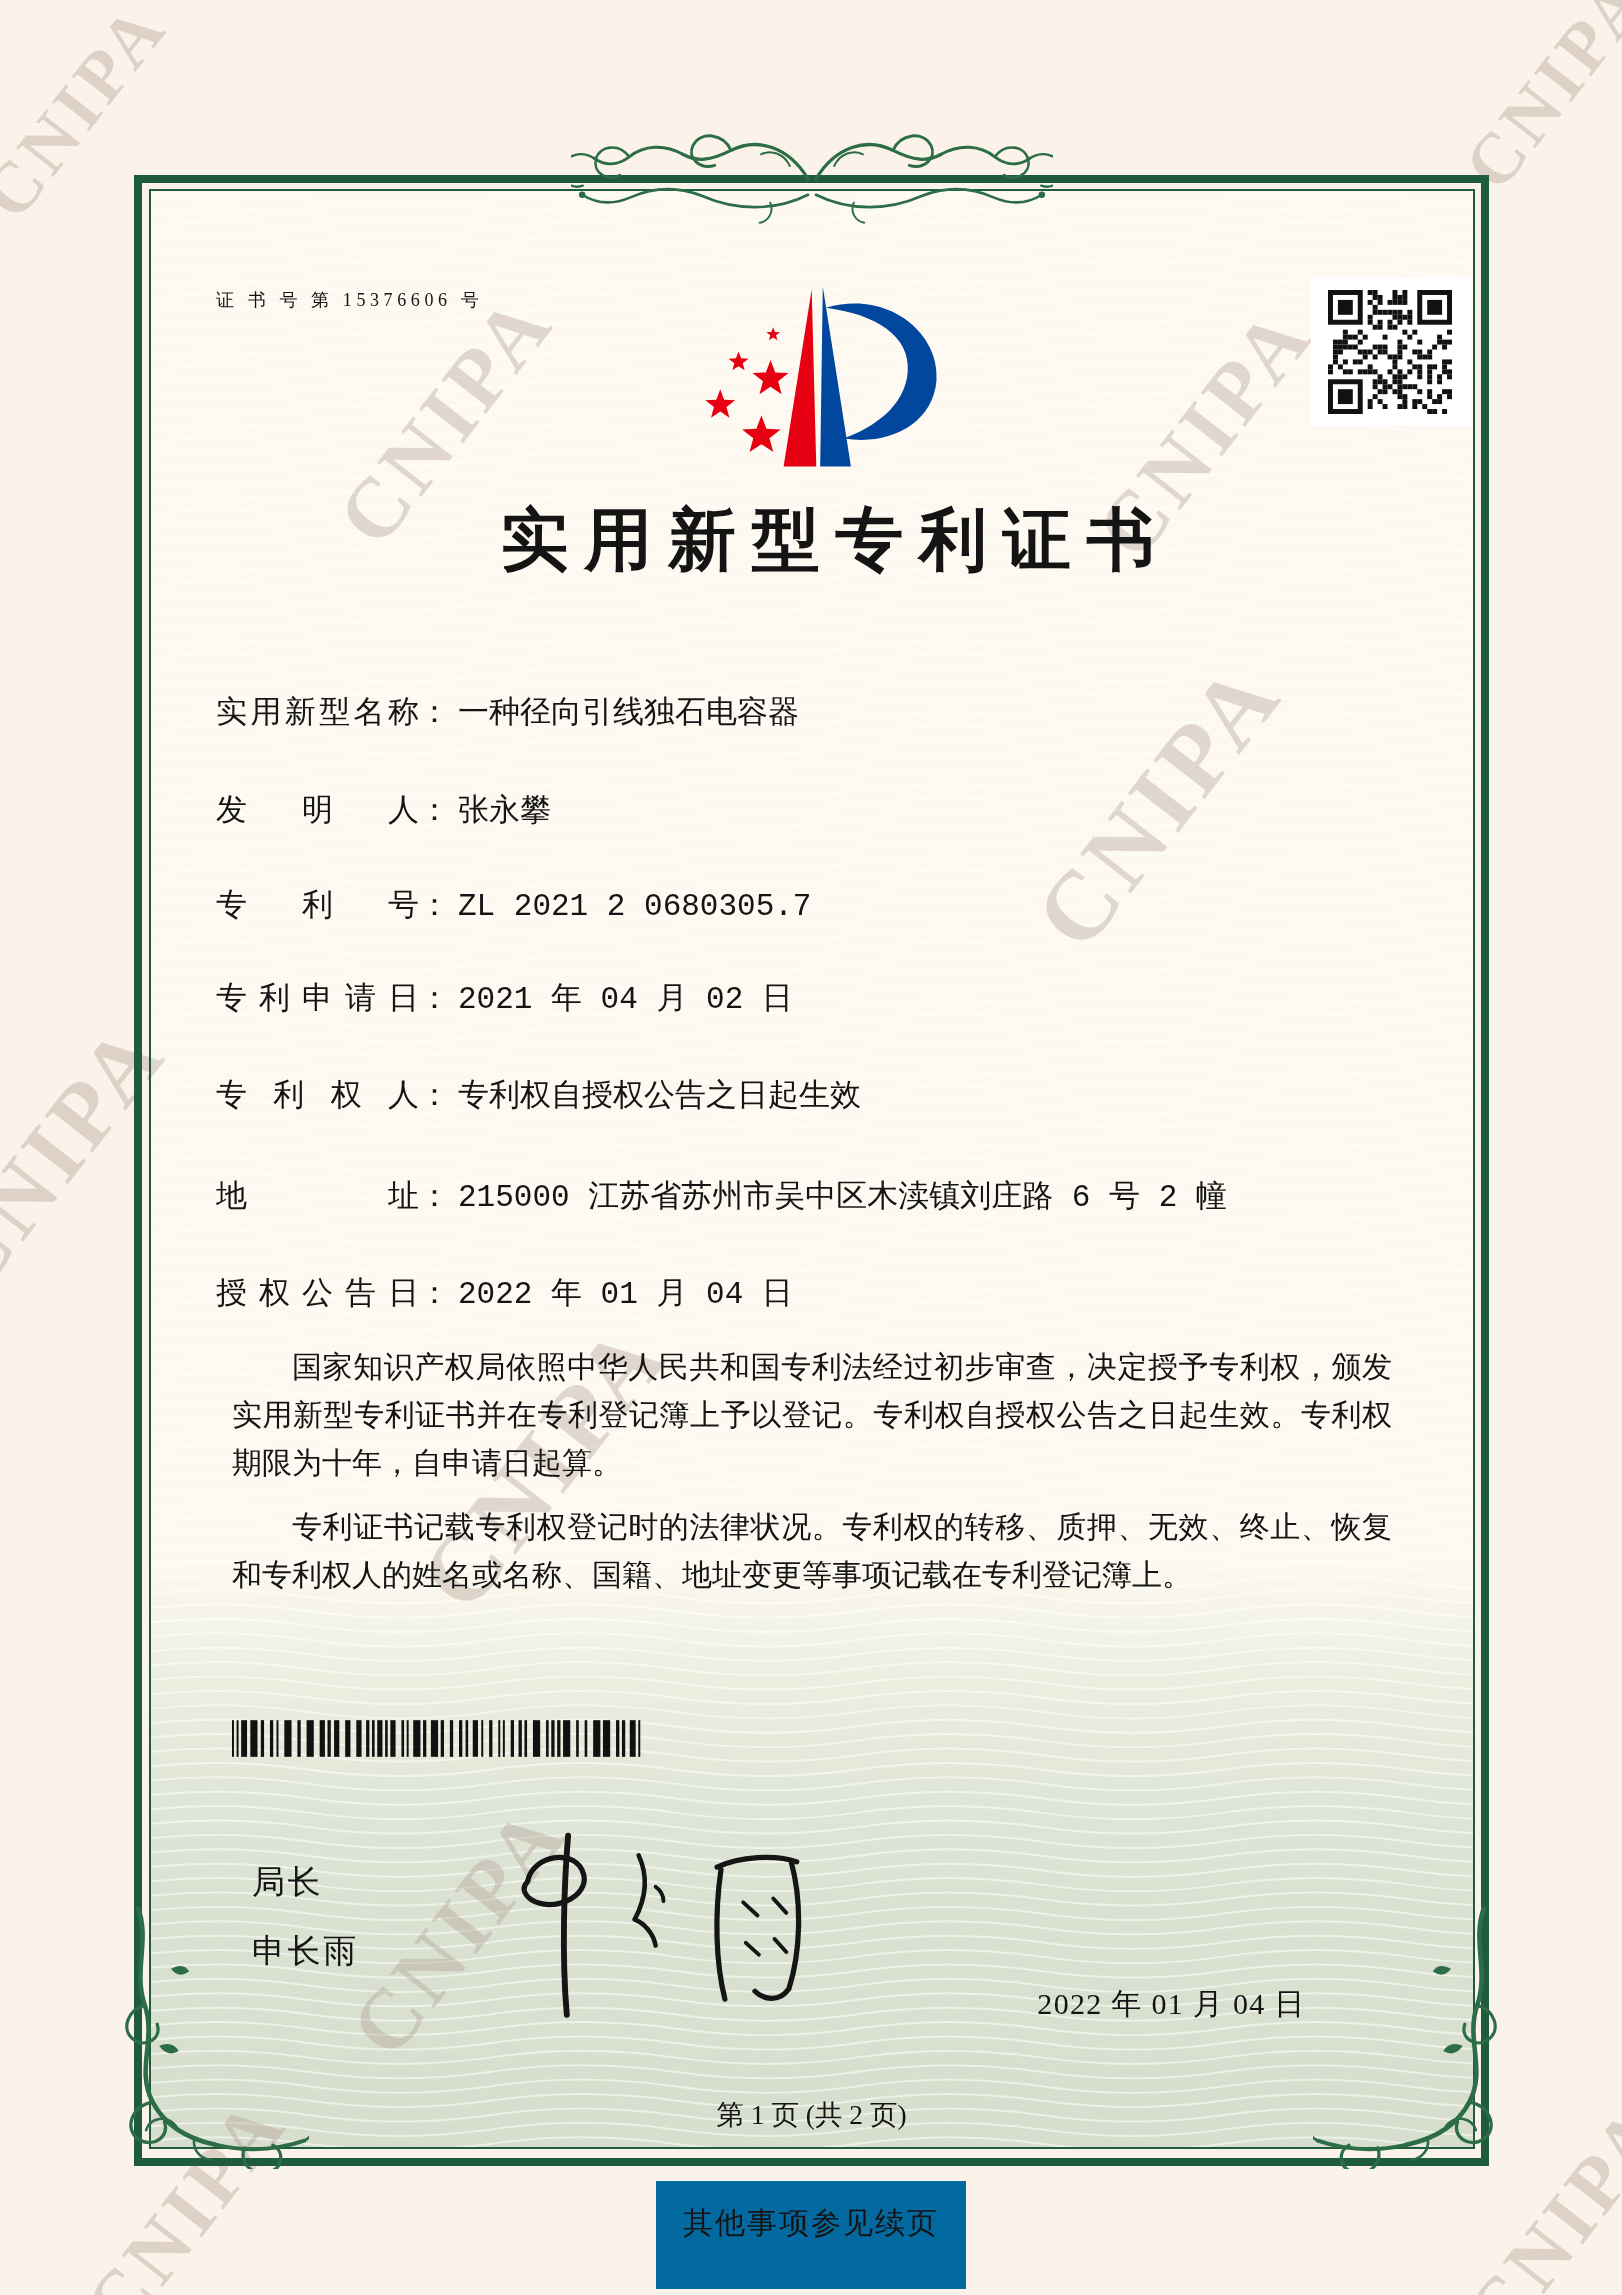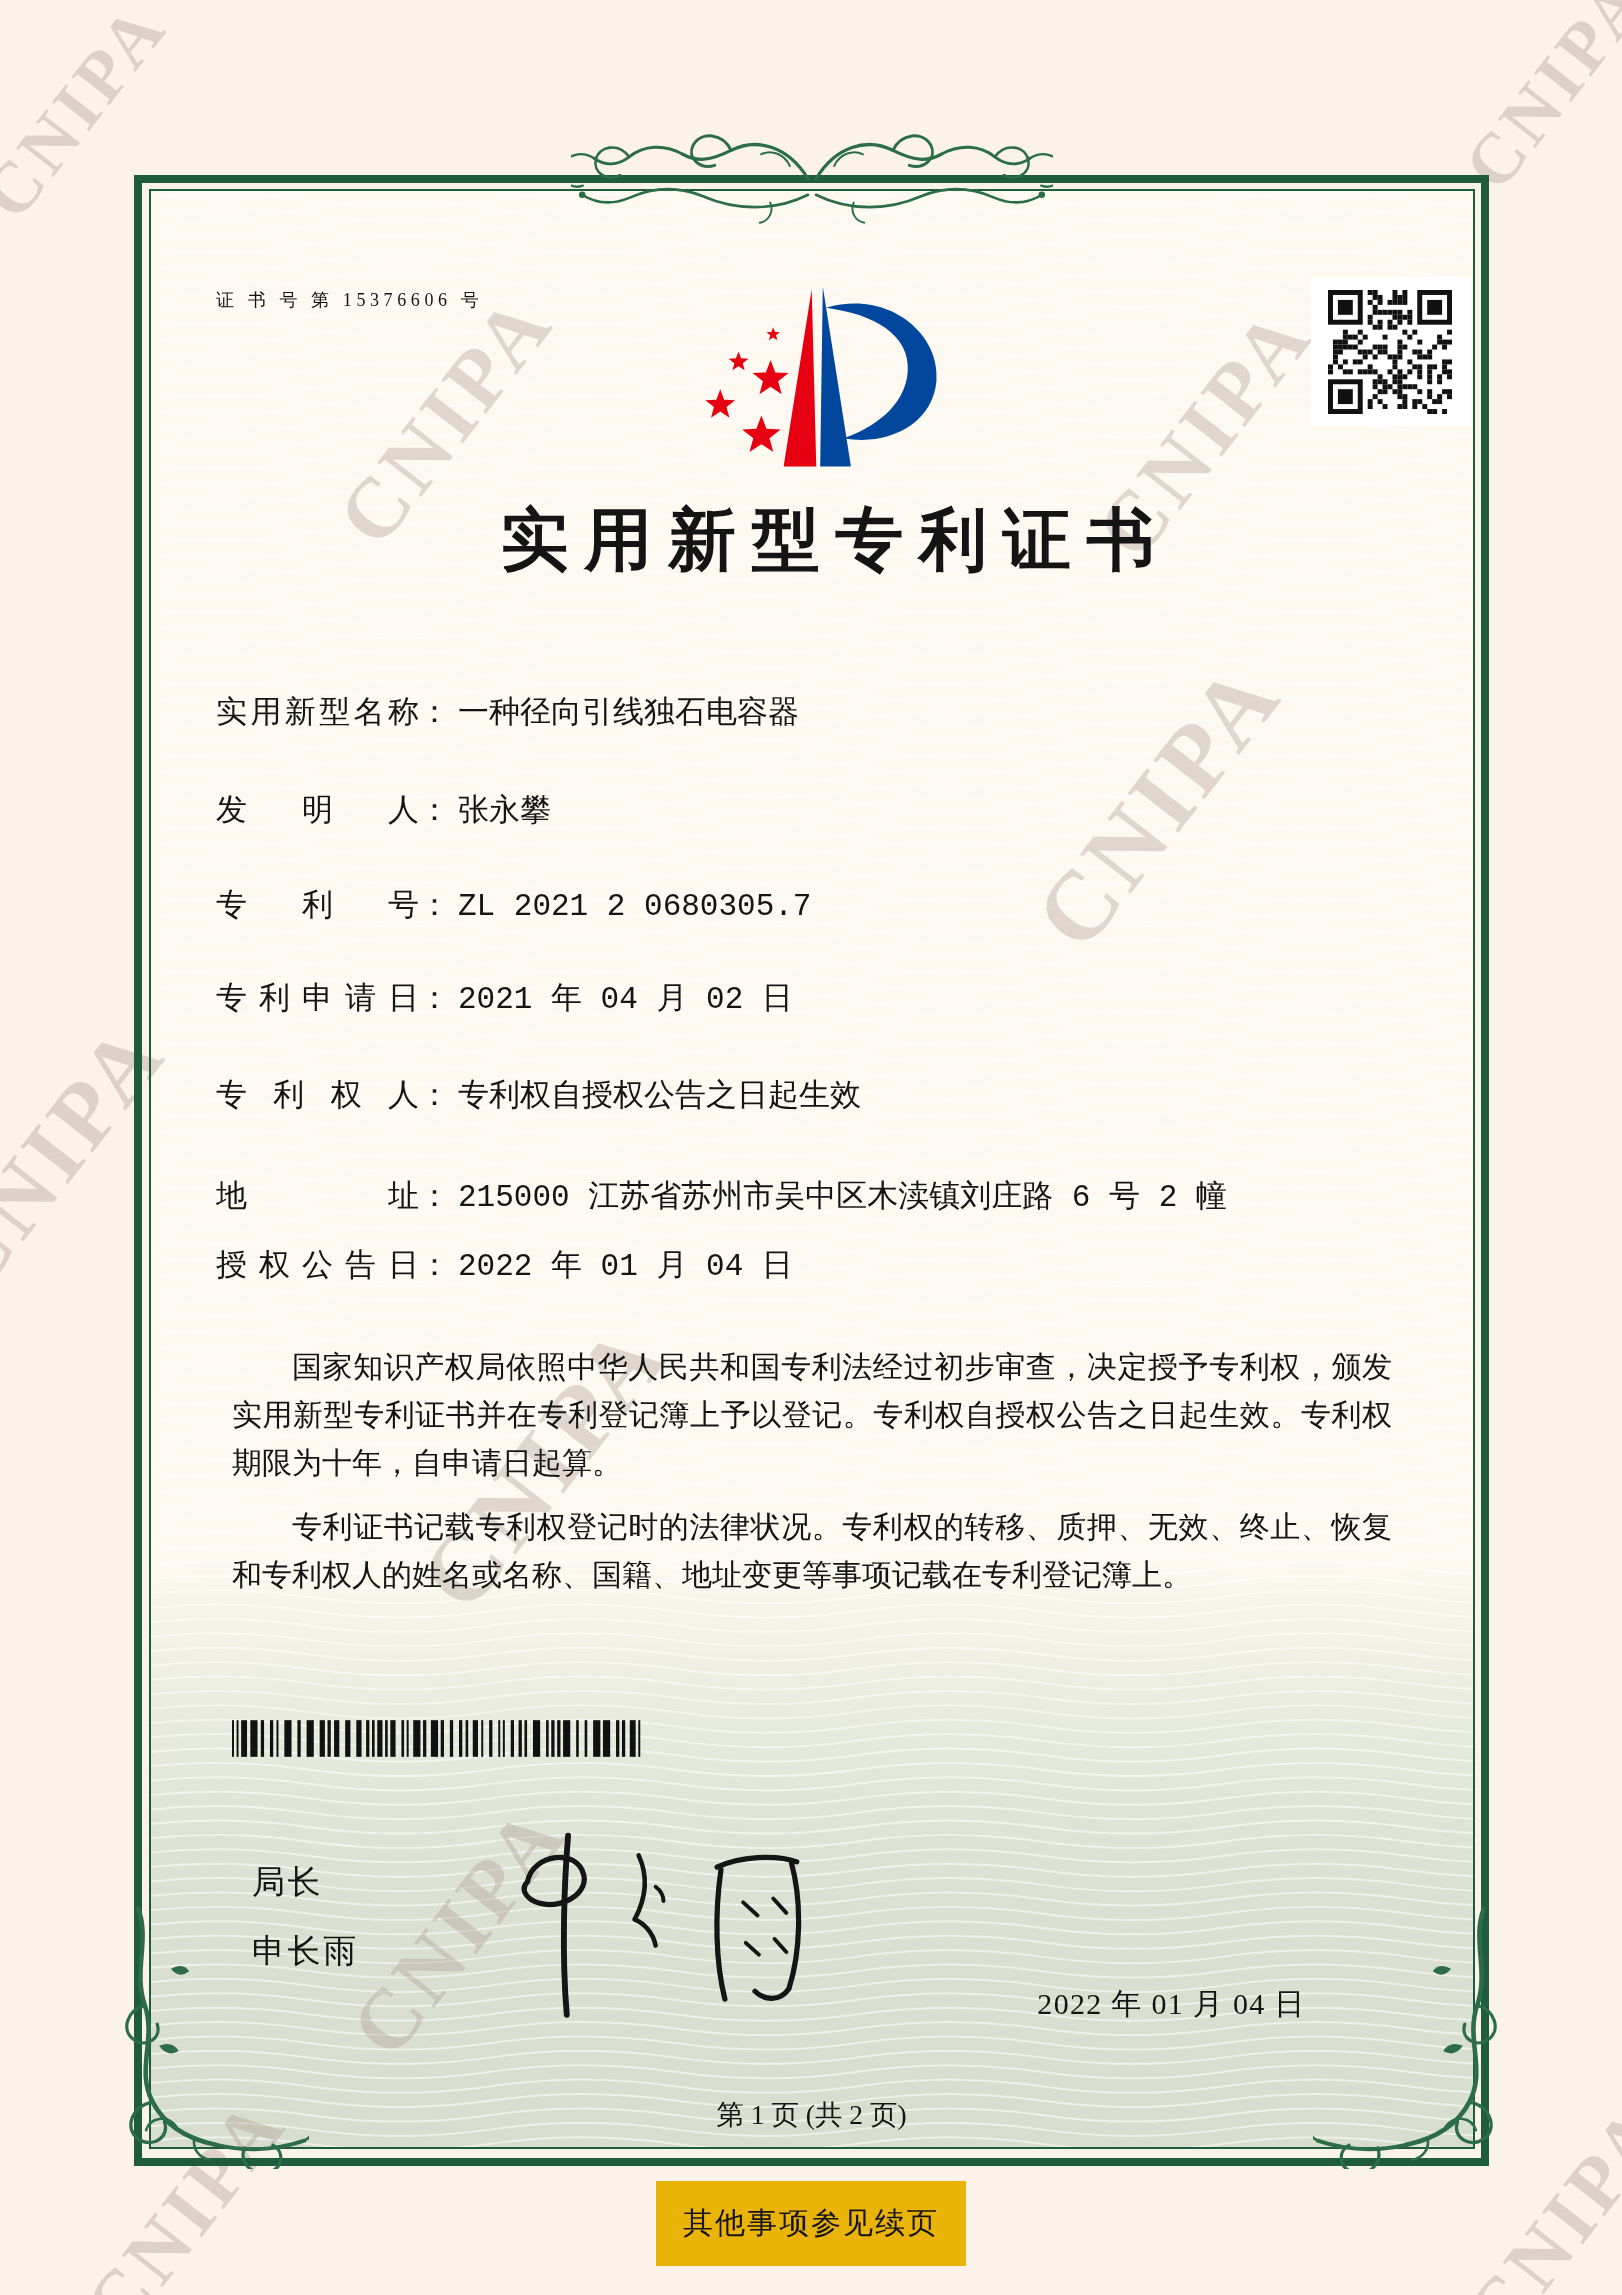--- a/index.html
+++ b/index.html
@@ -35,21 +35,21 @@
   .fgroup2{position:absolute;left:620px;top:0;white-space:nowrap;}
   #body-text{left:216px;top:1327px;width:1192px;}
   #body-text p{margin:16px;font-size:30px;line-height:48px;text-align:justify;text-indent:60px;}
   #barcode{left:232px;top:1720px;}
   .sig-label{left:252px;font-size:33px;font-family:"Liberation Sans","DejaVu Sans",sans-serif;letter-spacing:2.6px;}
   #sig-title{top:1860px;}
   #sig-name{top:1929px;}
   #signature{left:484px;top:1824px;}
   #grant-date{left:975px;top:1984px;width:393px;text-align:center;font-size:30px;letter-spacing:1.3px;}
   #page-indicator{left:0;top:2097px;width:1623px;text-align:center;font-size:27.5px;}
-  #footer-note-box{left:656px;top:2181px;width:310px;height:85px;background:#eab308;z-index:6;}
+  #footer-note-box{left:656px;top:2181px;width:310px;height:108px;background:#0369a1;z-index:6;}
   #footer-note{width:310px;height:85px;display:flex;align-items:center;justify-content:center;font-size:30px;letter-spacing:2px;}
 </style>
 </head>
 <body>
 
 <div id="paper" class="abs"></div>
 <div id="innerbg" class="abs"></div>
 <svg id="waves" class="abs" width="1322" height="1958" viewBox="0 0 2020 2992">
     <path d="M-40 14 q 140,-20 280,0 t 280,0 t 280,0 t 280,0 t 280,0 t 280,0 t 280,0 t 280,0 t 280,0 t 280,0" fill="none" stroke="#ffffff" stroke-width="3" stroke-opacity="0.55"></path>
     <path d="M-40 36 q 140,-20 280,0 t 280,0 t 280,0 t 280,0 t 280,0 t 280,0 t 280,0 t 280,0 t 280,0 t 280,0" fill="none" stroke="#ffffff" stroke-width="3" stroke-opacity="0.55"></path>
@@ -457,21 +457,21 @@
 <div class="frow" style="top:789px"><span class="flabel">发明人</span><span>：</span><span class="fvalue">张永攀</span></div>
 
 <div class="frow" style="top:884px"><span class="flabel">专利号</span><span>：</span><span class="fvalue">ZL 2021 2 0680305.7</span></div>
 
 <div class="frow" style="top:977px"><span class="flabel">专利申请日</span><span>：</span><span class="fvalue">2021 年 04 月 02 日</span></div>
 
 <div class="frow" style="top:1074px"><span class="flabel">专利权人</span><span>：</span><span class="fvalue">专利权自授权公告之日起生效</span></div>
 
 <div class="frow" style="top:1175px"><span class="flabel">地址</span><span>：</span><span class="fvalue">215000  江苏省苏州市吴中区木渎镇刘庄路 6 号 2 幢</span></div>
 
-<div class="frow" style="top:1244px;width:1192px"><span class="flabel">授权公告日</span><span>：</span><span class="fvalue">2022 年 01 月 04 日</span></div>
+<div class="frow" style="top:1272px;width:1192px"><span class="flabel">授权公告日</span><span>：</span><span class="fvalue">2022 年 01 月 04 日</span></div>
 
 <div id="body-text" class="abs content">
   <p>国家知识产权局依照中华人民共和国专利法经过初步审查，决定授予专利权，颁发实用新型专利证书并在专利登记簿上予以登记。专利权自授权公告之日起生效。专利权期限为十年，自申请日起算。</p>
   <p>专利证书记载专利权登记时的法律状况。专利权的转移、质押、无效、终止、恢复和专利权人的姓名或名称、国籍、地址变更等事项记载在专利登记簿上。</p>
 </div>
 
 <svg id="barcode" class="abs content" width="422" height="37" fill="#111" viewBox="0 0 645 56">
     <rect x="0" y="0" width="3" height="56"></rect>
     <rect x="7" y="0" width="3" height="56"></rect>
     <rect x="14" y="0" width="9" height="56"></rect>

